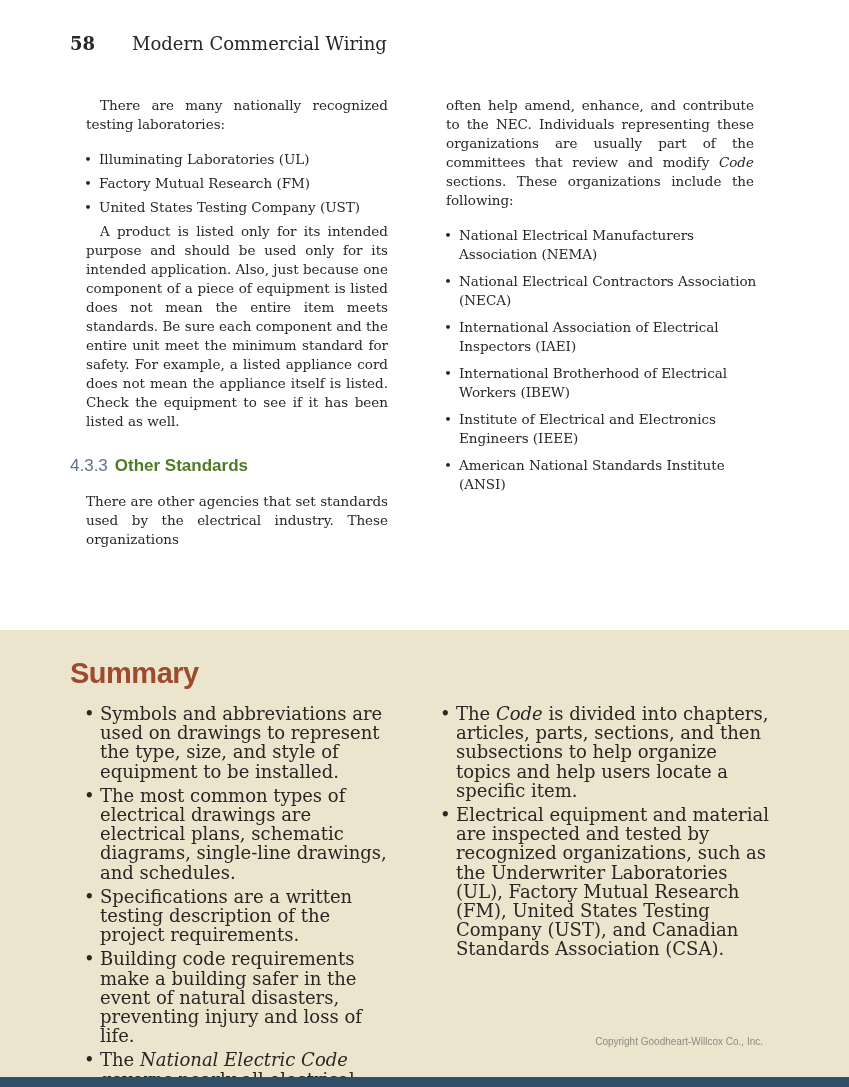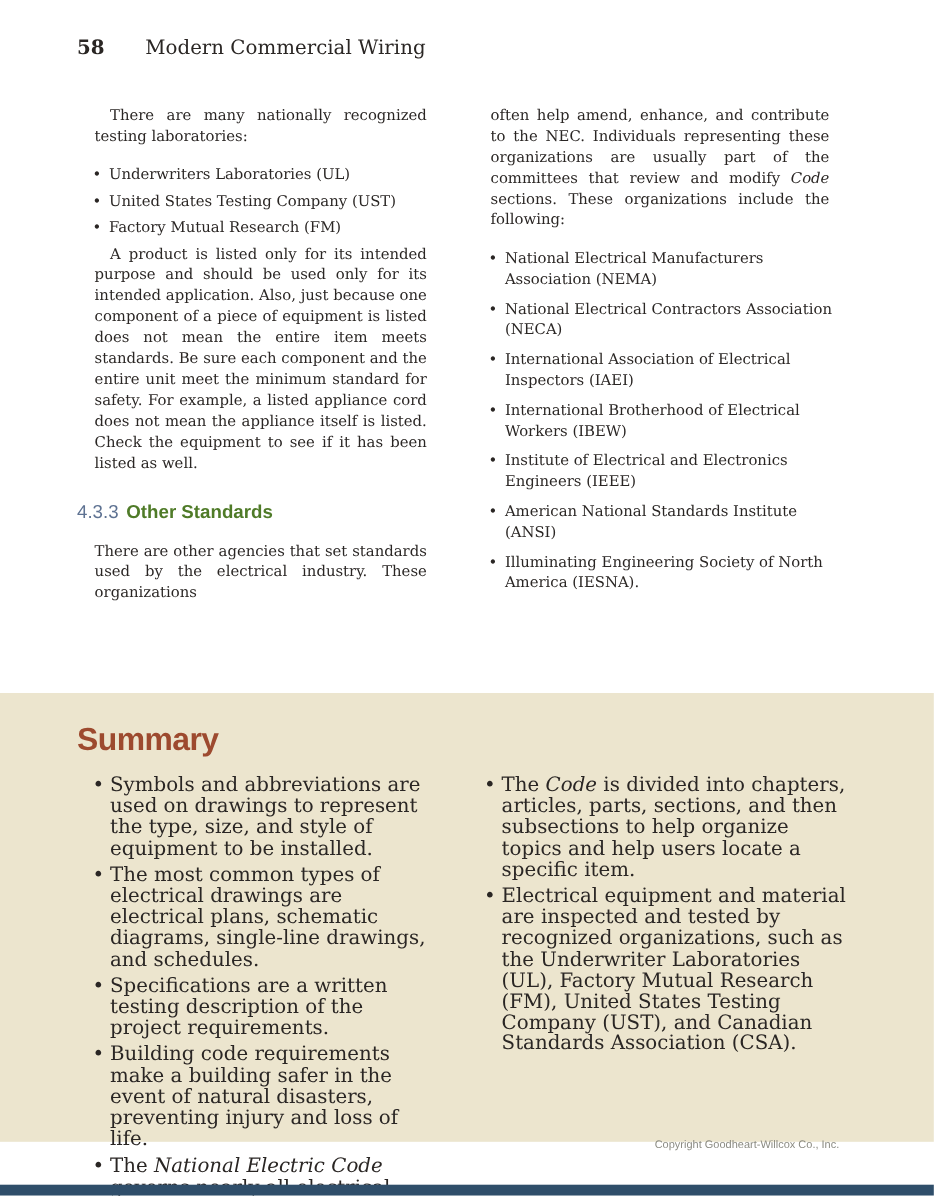--- a/index.html
+++ b/index.html
@@ -39,21 +39,21 @@
   ul.orgs li{margin-bottom:8px;}
   p.after-list{margin-top:5px;}
   h2.section{
     margin:25px 0 3px 0;
     font-family:"Liberation Sans", sans-serif;
     font-size:17px;line-height:20px;
   }
   .sec-num{color:var(--section-number);font-weight:400;margin-right:7px;}
   .sec-title{color:var(--section-title);font-weight:700;}
   .summary-band{
-    position:absolute;left:0;top:630px;width:849px;height:408px;
+    position:absolute;left:0;top:630px;width:849px;height:457px;
     background:var(--summary-bg);
   }
   .summary-title{
     position:absolute;left:70px;top:26px;
     font-family:"Liberation Sans", sans-serif;
     font-weight:700;font-size:29px;line-height:34px;
     letter-spacing:-0.5px;
     color:var(--summary-heading);
   }
   .sum-col{position:absolute;top:74px;font-size:18px;line-height:19.2px;}
@@ -76,41 +76,40 @@
 <body>
 
 <header class="page-header">
   <span class="page-num">58</span>
   <span class="book-title">Modern Commercial Wiring</span>
 </header>
 
 <div class="col col-left">
   <p class="body indent">There are many nationally recognized testing laboratories:</p>
   <ul class="dotlist labs">
-    <li>Underwriters Laboratories (UL)</li>
+    <li>Illuminating Laboratories (UL)</li>
+    <li>Factory Mutual Research (FM)</li>
     <li>United States Testing Company (UST)</li>
-    <li>Factory Mutual Research (FM)</li>
   </ul>
   <p class="body indent after-list">A product is listed only for its intended pur­pose and should be used only for its intended application. Also, just because one component of a piece of equipment is listed does not mean the entire item meets standards. Be sure each component and the entire unit meet the mini­mum standard for safety. For example, a listed appliance cord does not mean the appliance itself is listed. Check the equipment to see if it has been listed as well.</p>
   <h2 class="section">
     <span class="sec-num">4.3.3</span><span class="sec-title">Other Standards</span>
   </h2>
   <p class="body">There are other agencies that set standards used by the electrical industry. These organizations</p>
 </div>
 
 <div class="col col-right">
   <p class="body">often help amend, enhance, and contribute to the NEC. Individuals representing these orga­nizations are usually part of the committees that review and modify <i>Code</i> sections. These organizations include the following:</p>
   <ul class="dotlist orgs">
     <li>National Electrical Manufacturers Association (NEMA)</li>
     <li>National Electrical Contractors Association (NECA)</li>
     <li>International Association of Electrical Inspectors (IAEI)</li>
     <li>International Brotherhood of Electrical Workers (IBEW)</li>
     <li>Institute of Electrical and Electronics Engineers (IEEE)</li>
     <li>American National Standards Institute (ANSI)</li>
-    <li>Illuminating Engineering Society of North America (IESNA).</li>
   </ul>
 </div>
 
 <section class="summary-band">
   <h1 class="summary-title">Summary</h1>
   <div class="sum-col sum-left">
     <ul class="sumlist">
       <li>Symbols and abbreviations are used on drawings to represent the type, size, and style of equipment to be installed.</li>
       <li>The most common types of electrical drawings are electrical plans, schematic diagrams, single-line drawings, and schedules.</li>
       <li>Specifications are a written testing description of the project requirements.</li>

